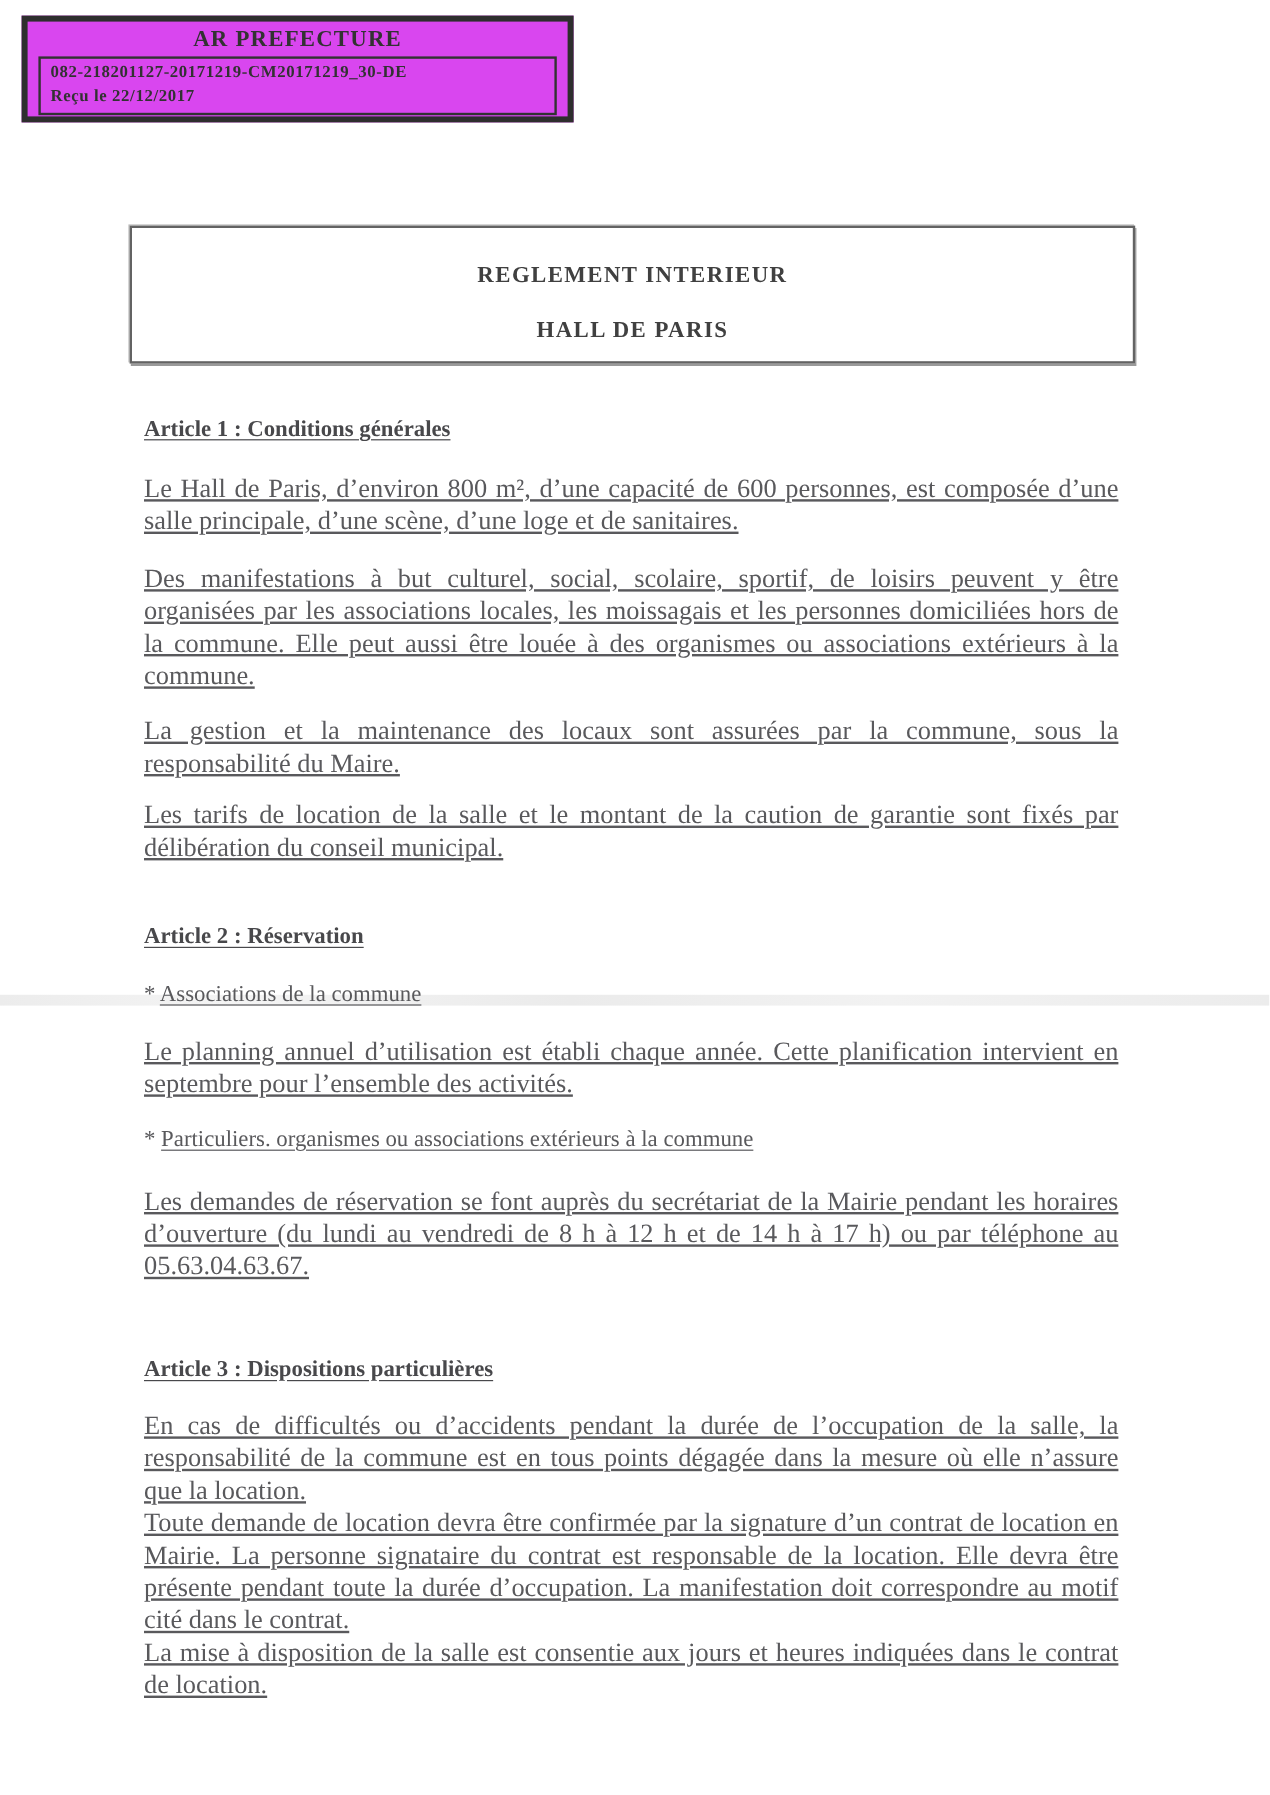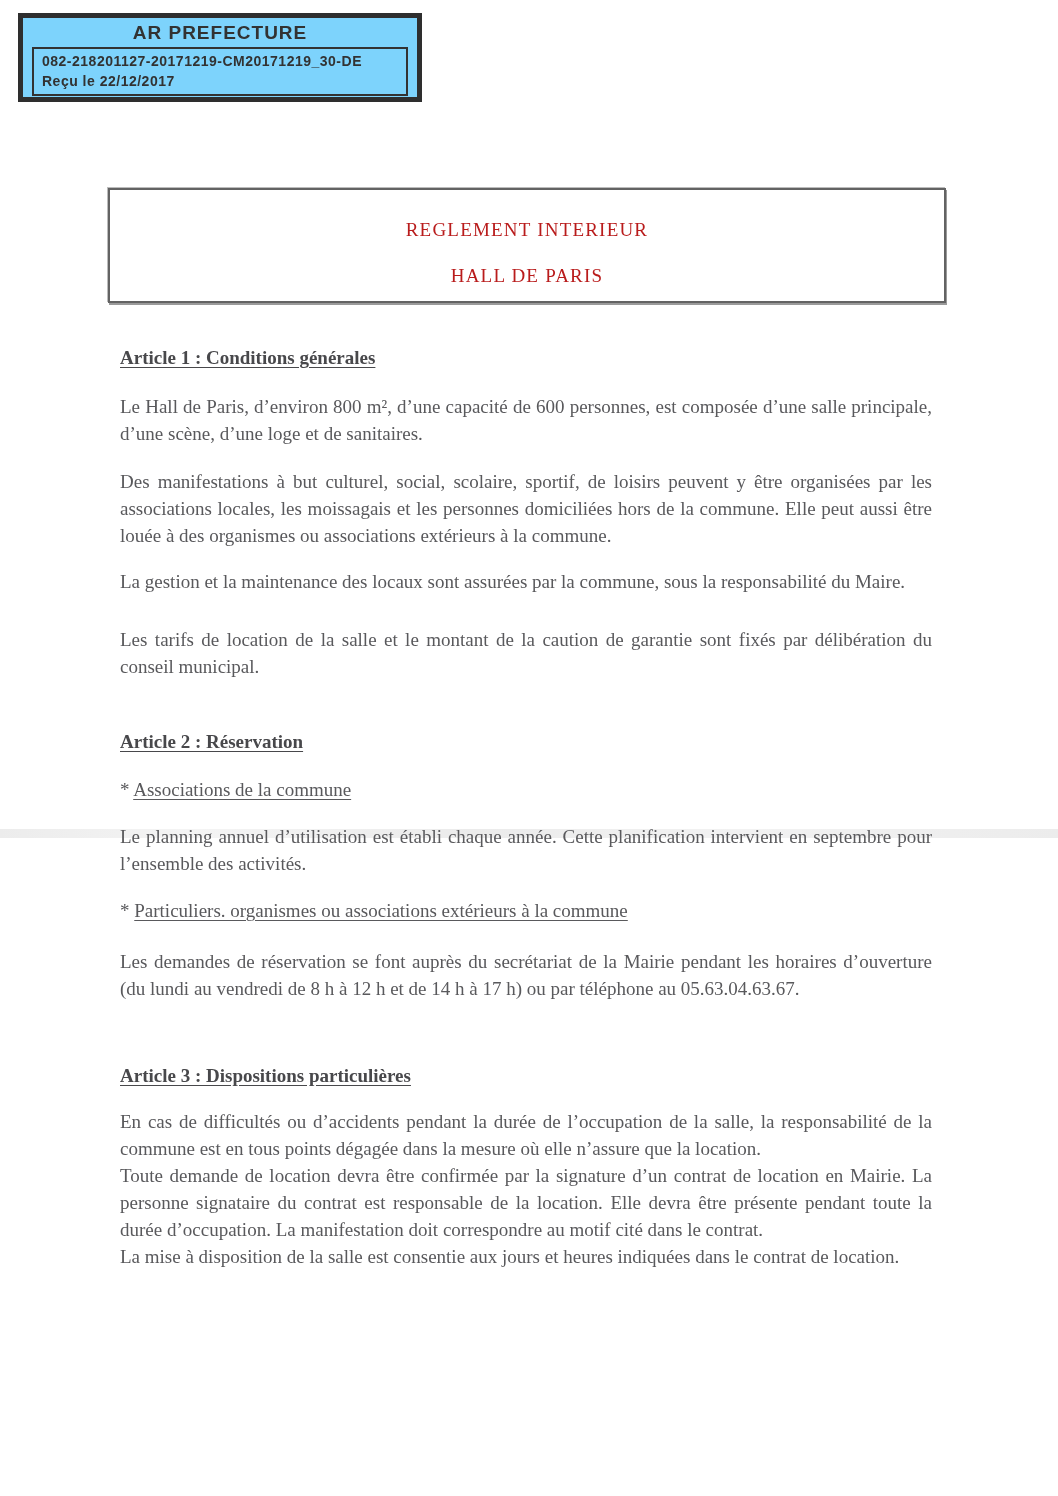--- a/index.html
+++ b/index.html
@@ -24,26 +24,26 @@
     width: 1058px;
     height: 9px;
     background: linear-gradient(90deg, #ececec 0%, #f4f4f4 18%, #ebebeb 45%, #f2f2f2 70%, #ececec 100%);
   }
 
   
   .stamp {
     position: absolute;
     left: 18px;
     top: 13px;
-    width: 404px;
+    width: 460px;
     height: 89px;
     border: 5px solid #2e2e2e;
-    background: #7dd3fc;
+    background: #d946ef;
     padding: 3px 9px 5px 9px;
-    font-family: Liberation Sans, sans-serif;
+    font-family: Liberation Serif, serif;
     color: #323232;
   }
   .stamp-title {
     text-align: center;
     font-size: 19px;
     font-weight: bold;
     letter-spacing: 1px;
     line-height: 24px;
     margin-bottom: 2px;
   }
@@ -67,58 +67,59 @@
     width: 838px;
     height: 115px;
     background: #ffffff;
     border: 2px solid #636363;
     box-shadow: -1px -1px 0 #bcbcbc, 1px 2px 0 #9a9a9a;
     text-align: center;
     padding-top: 26px;
   }
   .doc-title {
     font-size: 19px;
-    font-weight: normal;
+    font-weight: bold;
     letter-spacing: 1.2px;
     line-height: 27px;
-    color: #b91c1c;
+    color: #404040;
   }
   .doc-title + .doc-title { margin-top: 19px; }
 
   
   .content {
     position: absolute;
     left: 120px;
     top: 344px;
     width: 812px;
   }
   .article-heading {
     font-size: 19px;
     font-weight: bold;
     line-height: 27px;
     color: #48484b;
     text-decoration: underline;
     text-underline-offset: 3px;
   }
   .para {
-    font-size: 19px;
+    font-size: 22px;
     line-height: 27px;
     color: #59595c;
     text-align: justify;
+    text-decoration: underline;
   }
   .sub-heading {
     font-size: 19px;
     line-height: 27px;
     color: #59595c;
   }
   .sub-heading .u {
     text-decoration: underline;
     text-underline-offset: 3px;
   }
-  .mb16 { margin-bottom: 31px; }
+  .mb16 { margin-bottom: 16px; }
   .mb19 { margin-bottom: 19px; }
   .mb20 { margin-bottom: 20px; }
   .mb21 { margin-bottom: 21px; }
   .mb22 { margin-bottom: 22px; }
   .mb24 { margin-bottom: 24px; }
   .mb44 { margin-bottom: 60px; }
   .mb48 { margin-bottom: 48px; }
 </style>
 </head>
 <body>

